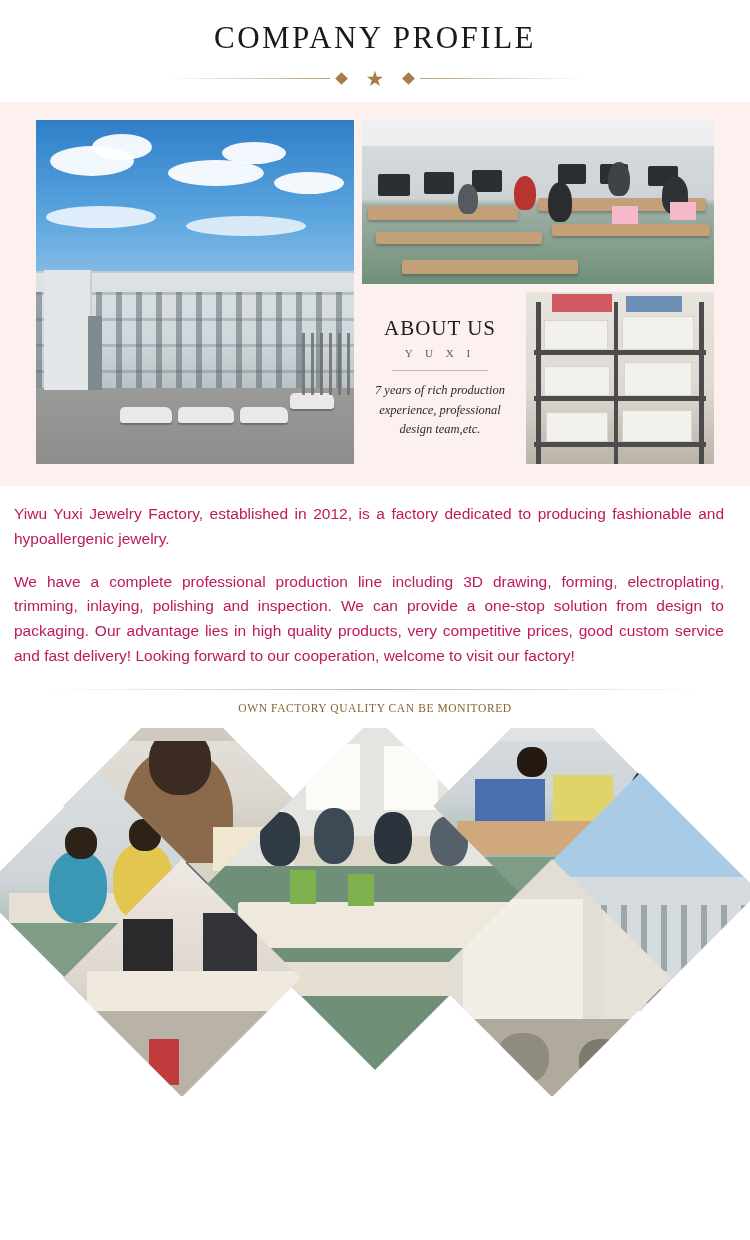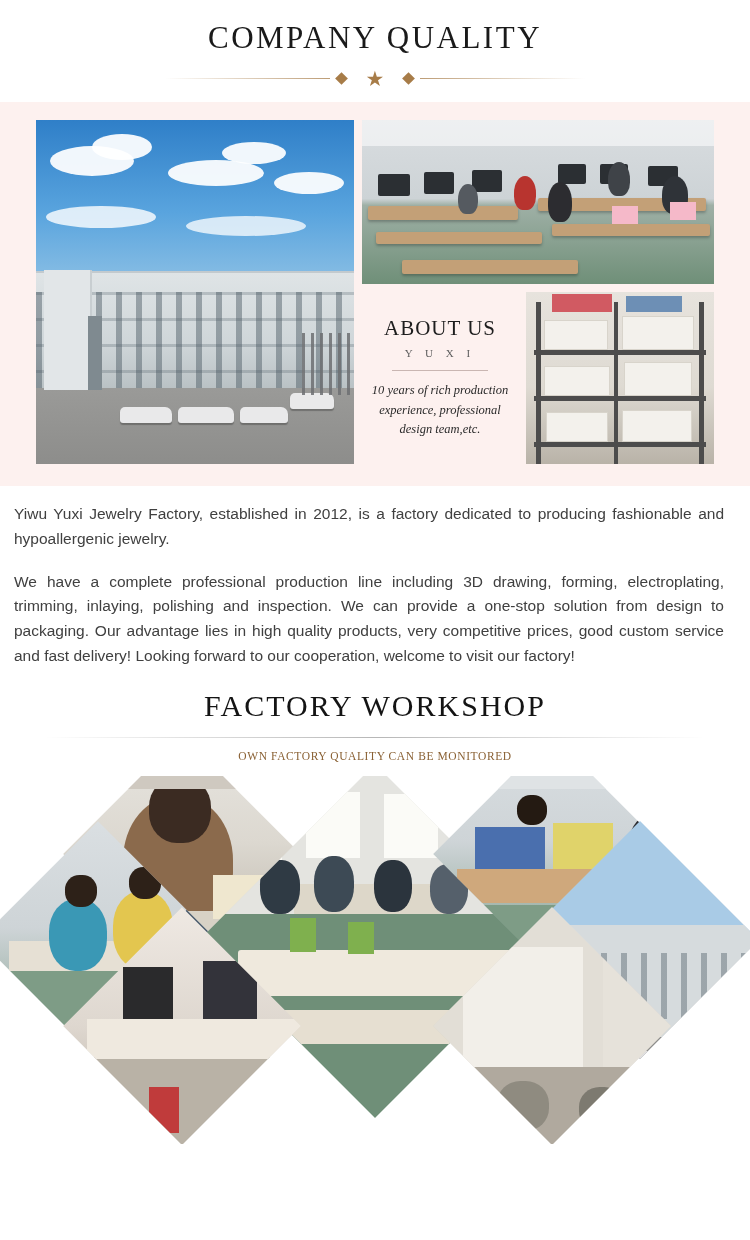--- a/index.html
+++ b/index.html
@@ -180,21 +180,21 @@
   }
 
   
   .body-copy {
     padding: 16px 14px 0 14px;
   }
   .body-copy p {
     margin: 0 12px 18px 0;
     font-size: 15.5px;
     line-height: 1.6;
-    color: #404040;
+    color: #be185d;
     text-align: justify;
   }
 
   
   .fw-wrap {
     text-align: center;
     margin-top: 20px;
   }
   .fw-script {
     font-family: "Liberation Serif", serif;
@@ -268,21 +268,21 @@
   }
   .scene-bench {
     background: linear-gradient(to bottom, #efe9e3 0%, #ded7cf 50%, #b3aba0 100%);
   }
   .blob { position: absolute; border-radius: 45%; }
   .bar { position: absolute; }
 </style>
 </head>
 <body>
 
-<div class="page-title">COMPANY QUALITY</div>
+<div class="page-title">COMPANY PROFILE</div>
 
 <div class="divider">
   <span class="line"></span>
   <span class="line right"></span>
   <span class="diamond d1"></span>
   <span class="diamond d2"></span>
   <span class="star">★</span>
 </div>
 
 <div class="about-band">
@@ -329,21 +329,21 @@
       <div class="person" style="left:96px; top:64px; width:20px; height:30px; background:#555a60;"></div>
       <div class="bar" style="left:0; top:0; width:352px; height:26px; background:rgba(255,255,255,0.55);"></div>
       <div style="position:absolute; left:250px; top:86px; width:26px; height:18px; background:#f5b9c9;"></div>
       <div style="position:absolute; left:308px; top:82px; width:26px; height:18px; background:#f5b9c9;"></div>
     </div>
 
     <div class="about-card">
       <div class="about-title">ABOUT US</div>
       <div class="about-sub">Y U X I</div>
       <div class="about-rule"></div>
-      <div class="about-desc">10 years of rich production experience, professional design team,etc.</div>
+      <div class="about-desc">7 years of rich production experience, professional design team,etc.</div>
     </div>
 
     <div class="ph ph-shelf">
       <div class="shelf-bg"></div>
       <div class="shelf-bar" style="top:58px;"></div>
       <div class="shelf-bar" style="top:104px;"></div>
       <div class="shelf-bar" style="top:150px;"></div>
       <div style="position:absolute; left:10px; top:10px; bottom:0; width:5px; background:#4c4c4c;"></div>
       <div style="position:absolute; right:10px; top:10px; bottom:0; width:5px; background:#4c4c4c;"></div>
       <div style="position:absolute; left:88px; top:10px; bottom:0; width:4px; background:#4c4c4c;"></div>
@@ -359,21 +359,20 @@
 
   </div>
 </div>
 
 <div class="body-copy">
   <p>Yiwu Yuxi Jewelry Factory, established in 2012, is a factory dedicated to producing fashionable and hypoallergenic jewelry.</p>
   <p>We have a complete professional production line including 3D drawing, forming, electroplating, trimming, inlaying, polishing and inspection. We can provide a one-stop solution from design to packaging. Our advantage lies in high quality products, very competitive prices, good custom service and fast delivery! Looking forward to our cooperation, welcome to visit our factory!</p>
 </div>
 
 <div class="fw-wrap">
-  <div class="fw-title">FACTORY WORKSHOP</div>
   <div class="fw-rule"></div>
   <div class="fw-sub">OWN FACTORY QUALITY CAN BE MONITORED</div>
 </div>
 
 <div class="diamond-grid">
 
   <div class="dia" style="left:98px; top:-6px;">
     <div class="inner scene-workers">
       <div class="blob" style="left:60px; top:60px; width:110px; height:130px; background:#8b6a4c; border-radius:50% 50% 40% 40%;"></div>
       <div class="blob" style="left:86px; top:42px; width:62px; height:66px; background:#3b2b22;"></div>

